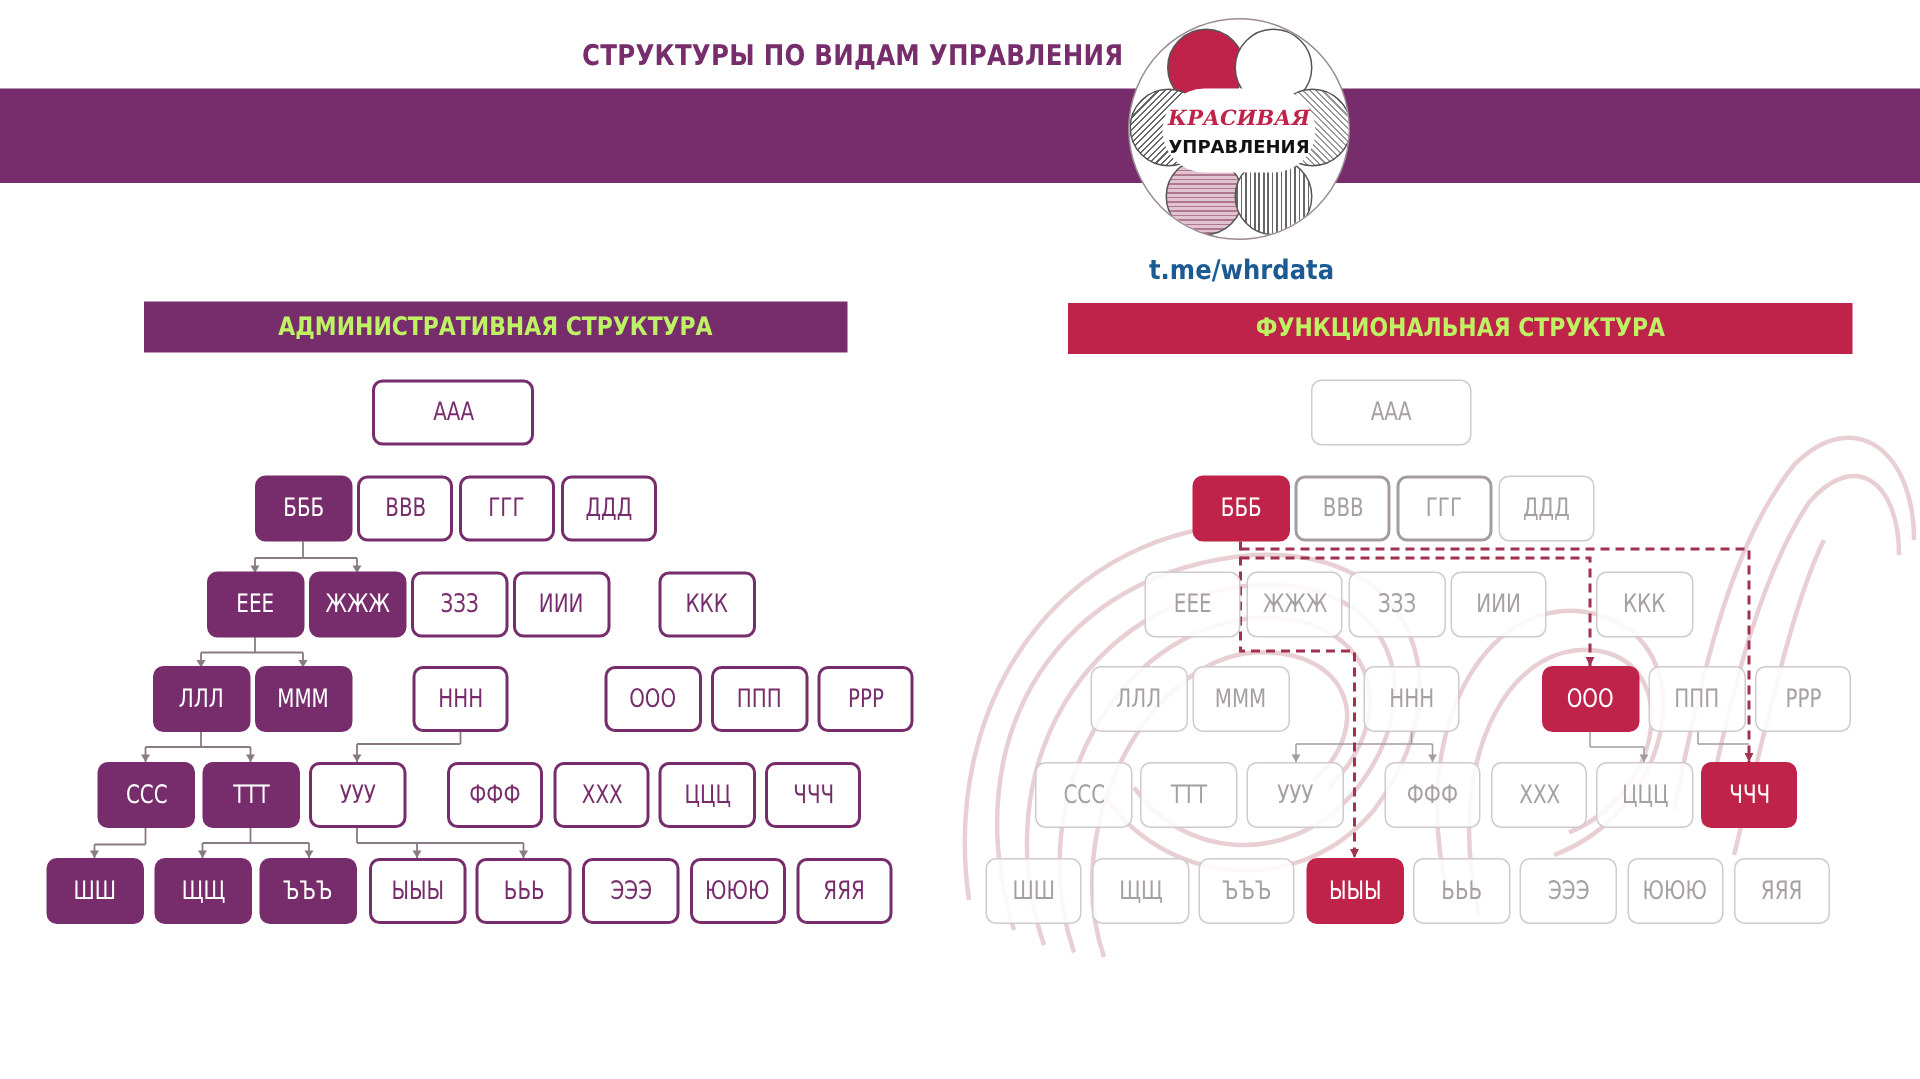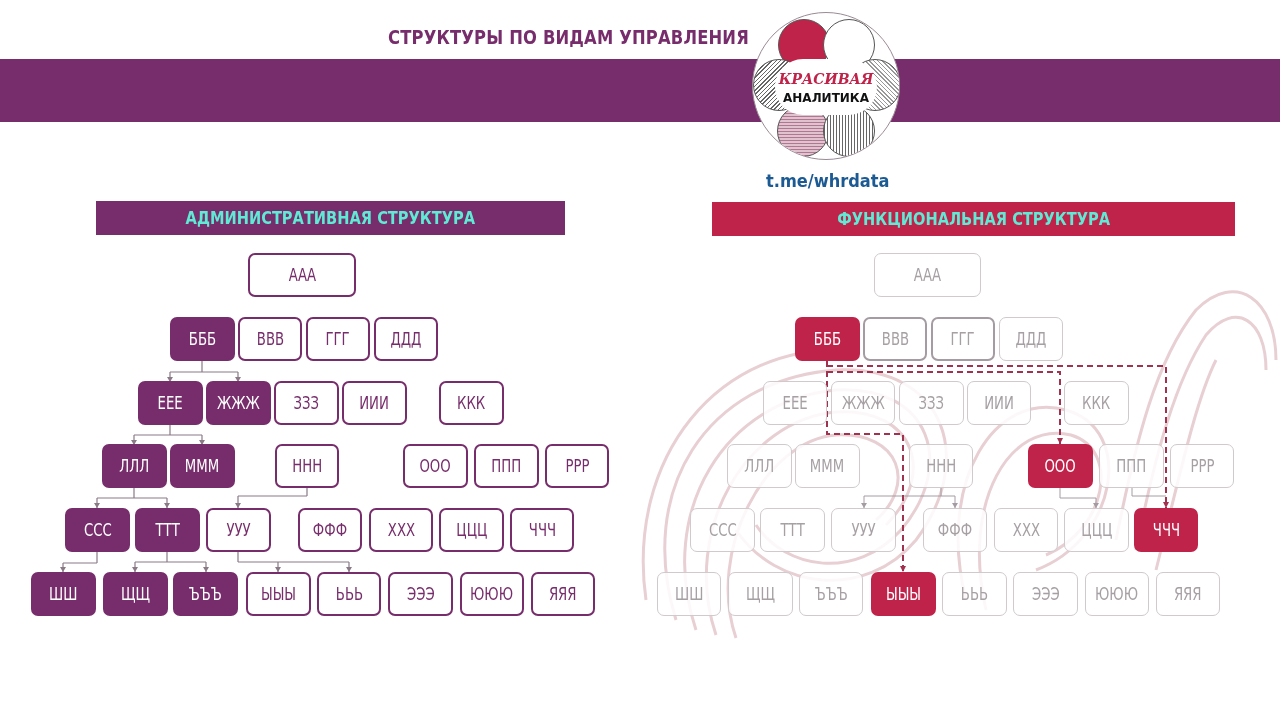--- a/index.html
+++ b/index.html
@@ -5,21 +5,21 @@
   html,body{margin:0;padding:0;}
   body{width:1280px;height:719px;position:relative;overflow:hidden;background:#ffffff;font-family:"Liberation Sans",sans-serif;}
   .banner{position:absolute;left:0;top:59px;width:1280px;height:63px;background:#772d6b;}
   .main-title{position:absolute;left:388px;top:26px;font-family:"DejaVu Sans",sans-serif;font-weight:bold;font-size:19px;color:#772d6b;letter-spacing:0.2px;transform:scaleX(0.86);transform-origin:left center;white-space:nowrap;}
   .logo{position:absolute;left:752px;top:12px;width:146px;height:146px;border-radius:50%;background:#fff;border:1px solid #9a8a95;overflow:hidden;}
   .logo .petal{position:absolute;width:50px;height:50px;border-radius:50%;border:1px solid #555;}
   .logo-t1{position:absolute;left:0;width:146px;top:58px;text-align:center;font-family:"DejaVu Serif",serif;font-style:italic;font-weight:bold;font-size:14px;color:#c0234a;}
   .logo-t2{position:absolute;left:0;width:146px;top:78px;text-align:center;font-family:"DejaVu Sans",sans-serif;font-weight:bold;font-size:12px;color:#111;}
   .logo-core{position:absolute;left:22px;top:46px;width:102px;height:56px;background:#fff;border-radius:28px;}
   .link{position:absolute;left:766px;top:170px;font-family:"DejaVu Sans",sans-serif;font-weight:bold;font-size:18px;color:#1b5a92;transform:scaleX(0.9);transform-origin:left center;}
-  .section-title{position:absolute;height:34px;line-height:34px;text-align:center;color:#5eead4;font-family:"DejaVu Sans",sans-serif;font-weight:bold;font-size:17px;}
+  .section-title{position:absolute;height:34px;line-height:34px;text-align:center;color:#bef264;font-family:"DejaVu Sans",sans-serif;font-weight:bold;font-size:17px;}
   .section-title span{display:inline-block;transform:scaleX(0.86);}
   .admin-title{left:96px;top:201px;width:469px;background:#772d6b;}
   .func-title{left:712px;top:202px;width:523px;background:#c0234a;}
   .panel-bg{position:absolute;left:616px;top:240px;width:664px;height:420px;}
   .node{position:absolute;box-sizing:border-box;height:44px;border-radius:7px;display:flex;align-items:center;justify-content:center;font-family:"DejaVu Sans",sans-serif;font-size:17px;}
   .node span{display:inline-block;transform:scaleX(0.78);}
   .l-plain{border:2px solid #772d6b;color:#772d6b;background:#fff;}
   .l-fill{background:#772d6b;border:2px solid #772d6b;color:#fff;}
   .r-plain{border:1px solid #d0cacd;color:#a6a0a4;background:rgba(255,255,255,0.85);}
   .r-dark{border:2px solid #a49ca2;color:#a6a0a4;background:rgba(255,255,255,0.85);}
@@ -34,21 +34,21 @@
 
 <div class="logo">
   <div class="petal" style="left:25px;top:6px;background:#c0234a;"></div>
   <div class="petal" style="left:70px;top:6px;background:#fff;"></div>
   <div class="petal" style="left:96px;top:46px;background:repeating-linear-gradient(45deg,#999 0 1px,#fff 1px 3px);"></div>
   <div class="petal" style="left:0px;top:46px;background:repeating-linear-gradient(-45deg,#666 0 1px,#fff 1px 3px);"></div>
   <div class="petal" style="left:24px;top:92px;background:repeating-linear-gradient(0deg,#b07890 0 1px,#e0c3cf 1px 3px);"></div>
   <div class="petal" style="left:70px;top:92px;background:repeating-linear-gradient(90deg,#666 0 1px,#fff 1px 3px);"></div>
   <div class="logo-core"></div>
   <div class="logo-t1">КРАСИВАЯ</div>
-  <div class="logo-t2">АНАЛИТИКА</div>
+  <div class="logo-t2">УПРАВЛЕНИЯ</div>
 </div>
 <a class="link">t.me/whrdata</a>
 
 <svg class="panel-bg" width="664" height="420" viewBox="0 0 664 420">
   <g fill="none" stroke="#e8cfd3" stroke-width="3">
     <path d="M60 380 C20 250 90 140 220 130 C330 125 360 220 300 300 C250 360 160 350 120 290"></path>
     <path d="M80 390 C40 270 110 160 220 150 C315 145 340 225 285 290 C240 340 170 330 140 285"></path>
     <path d="M100 395 C65 290 130 180 220 172 C300 168 320 235 270 285"></path>
     <path d="M120 398 C90 310 150 200 220 195 C285 192 300 245 260 280"></path>
     <path d="M30 360 C10 220 100 100 240 110"></path>

